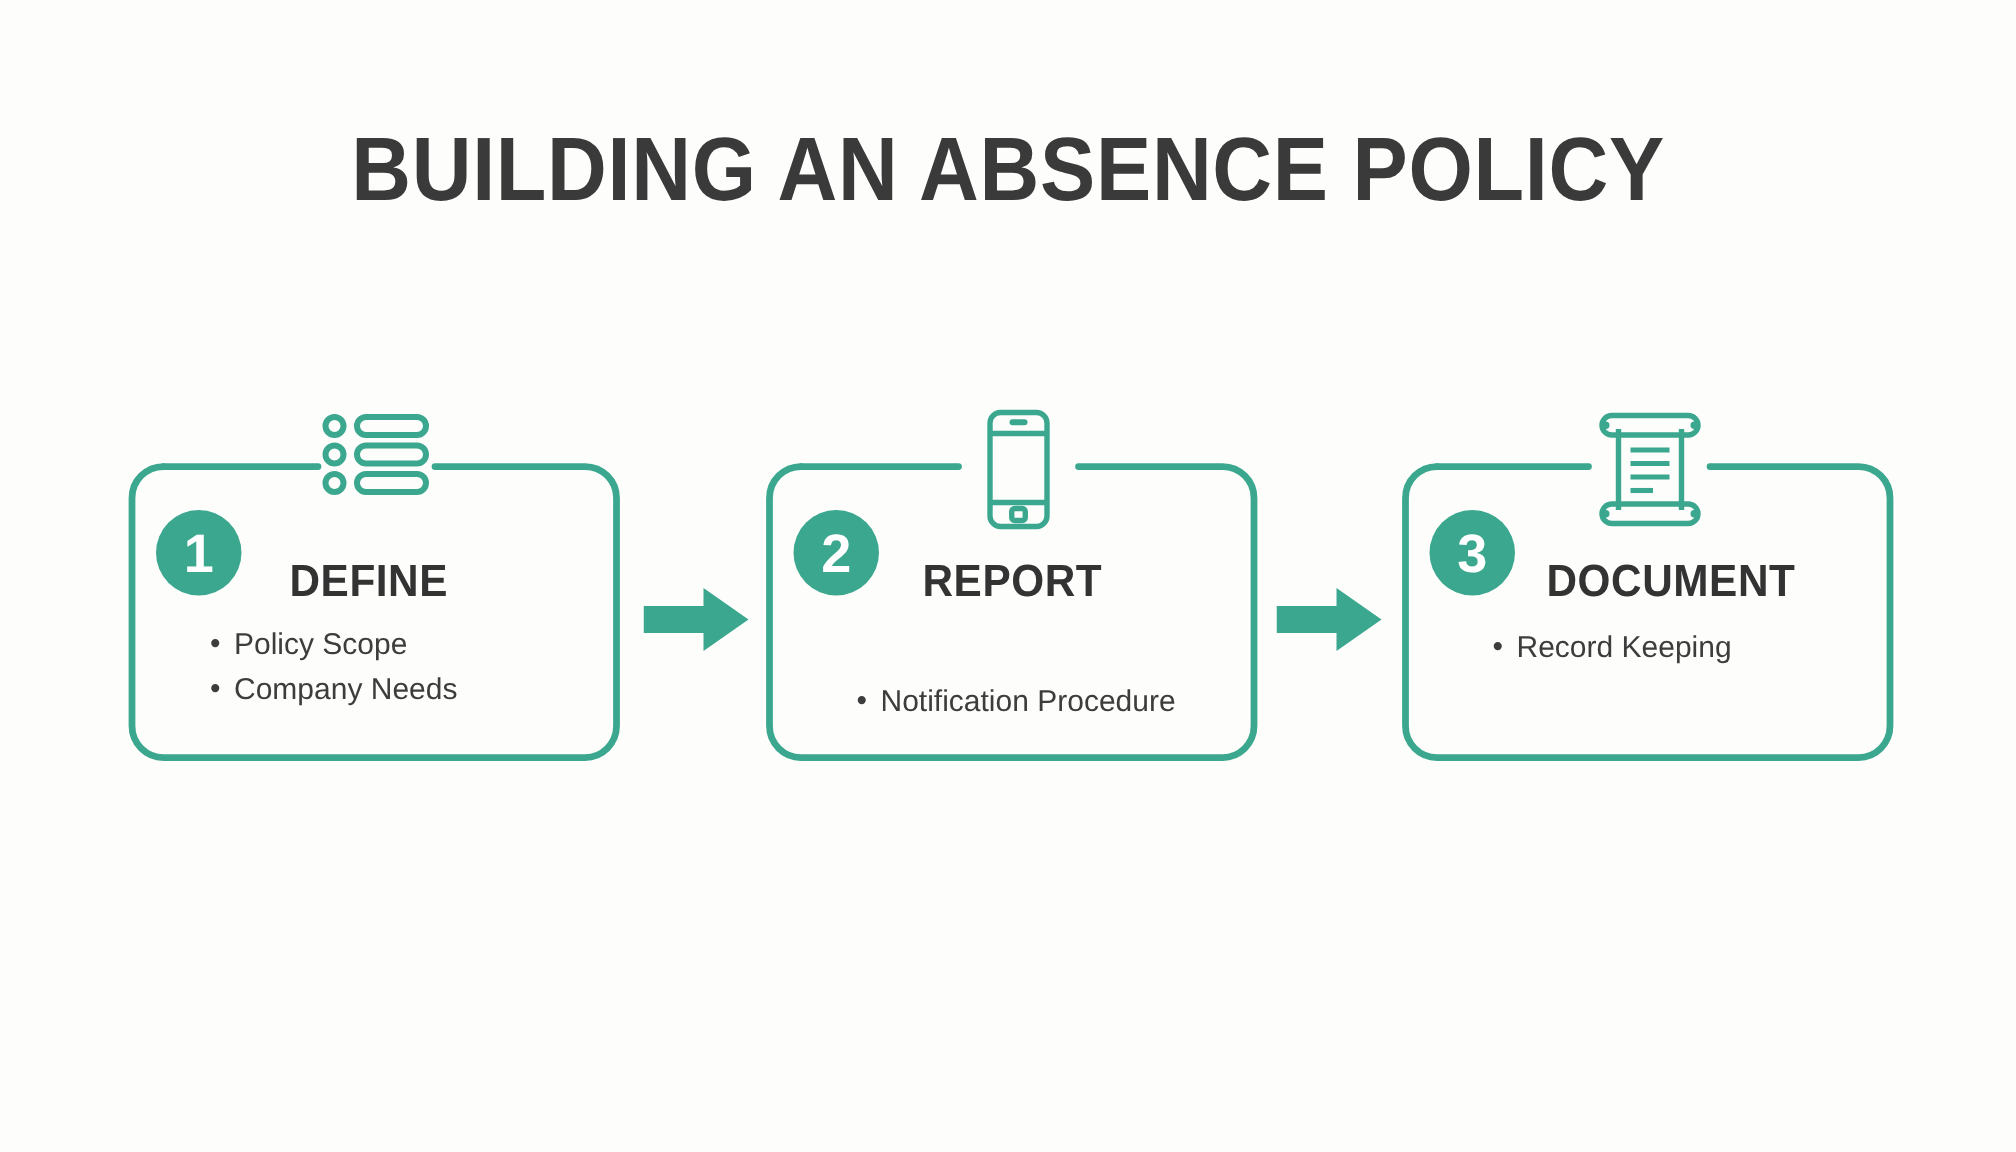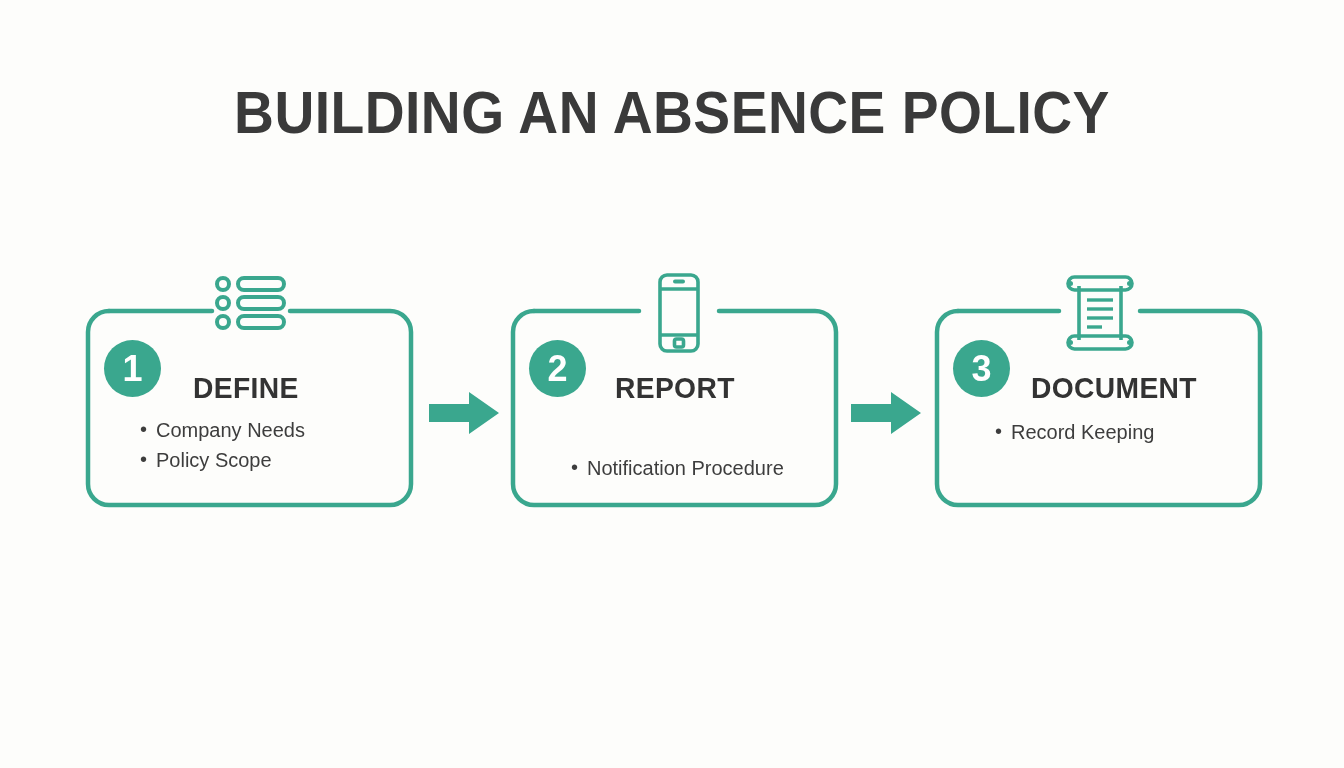--- a/index.html
+++ b/index.html
@@ -160,22 +160,22 @@
       <path d="M 23 2 L 126 2" fill="none" stroke="#3aa78e" stroke-width="4.5" stroke-linecap="round"></path>
       <path d="M 204 2 L 304 2 A 21 21 0 0 1 325 23
                L 325 175 A 21 21 0 0 1 304 196
                L 23 196 A 21 21 0 0 1 2 175
                L 2 23 A 21 21 0 0 1 23 2" fill="none" stroke="#3aa78e" stroke-width="4.5" stroke-linecap="round"></path>
     </svg>
     <div class="card-body">
       <div class="badge">1</div>
       <div class="step-title">DEFINE</div>
       <ul class="bullets">
+        <li>Policy Scope</li>
         <li>Company Needs</li>
-        <li>Policy Scope</li>
       </ul>
     </div>
   </div>
 
   <div class="card" id="card-2">
     <svg class="card-frame" viewBox="0 0 327 198">
       <path d="M 23 2 L 128 2" fill="none" stroke="#3aa78e" stroke-width="4.5" stroke-linecap="round"></path>
       <path d="M 208 2 L 304 2 A 21 21 0 0 1 325 23
                L 325 175 A 21 21 0 0 1 304 196
                L 23 196 A 21 21 0 0 1 2 175

